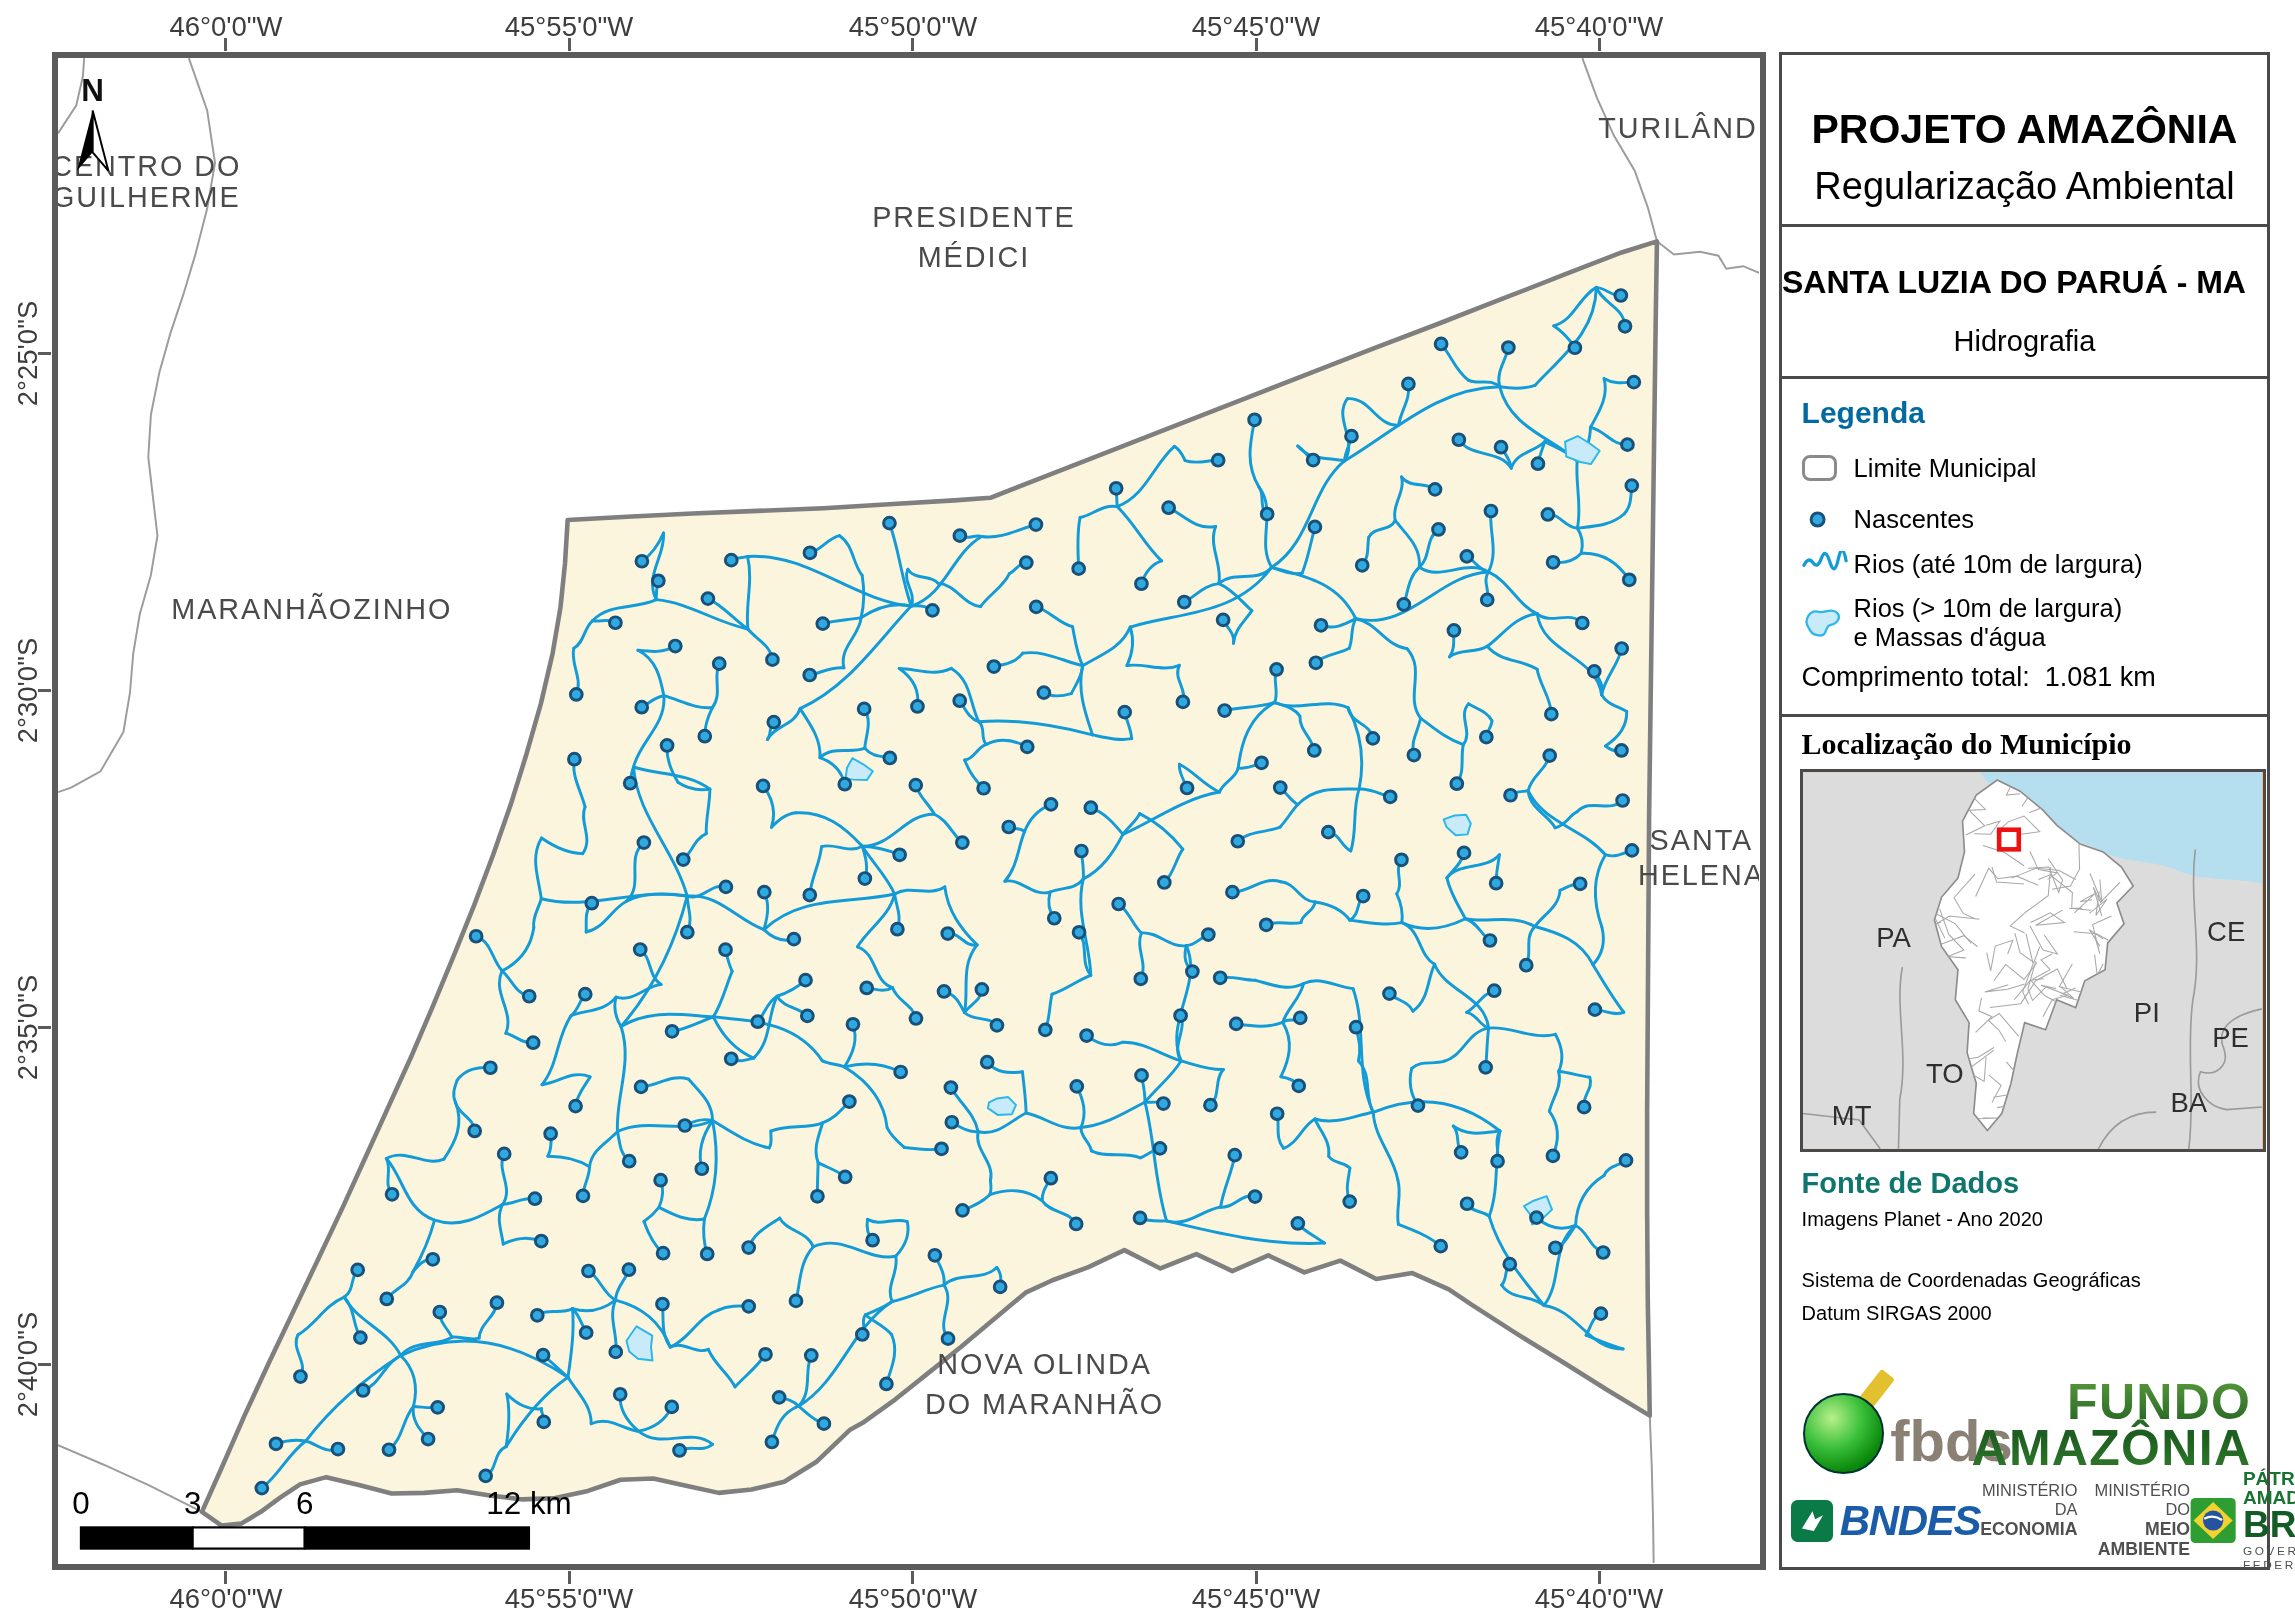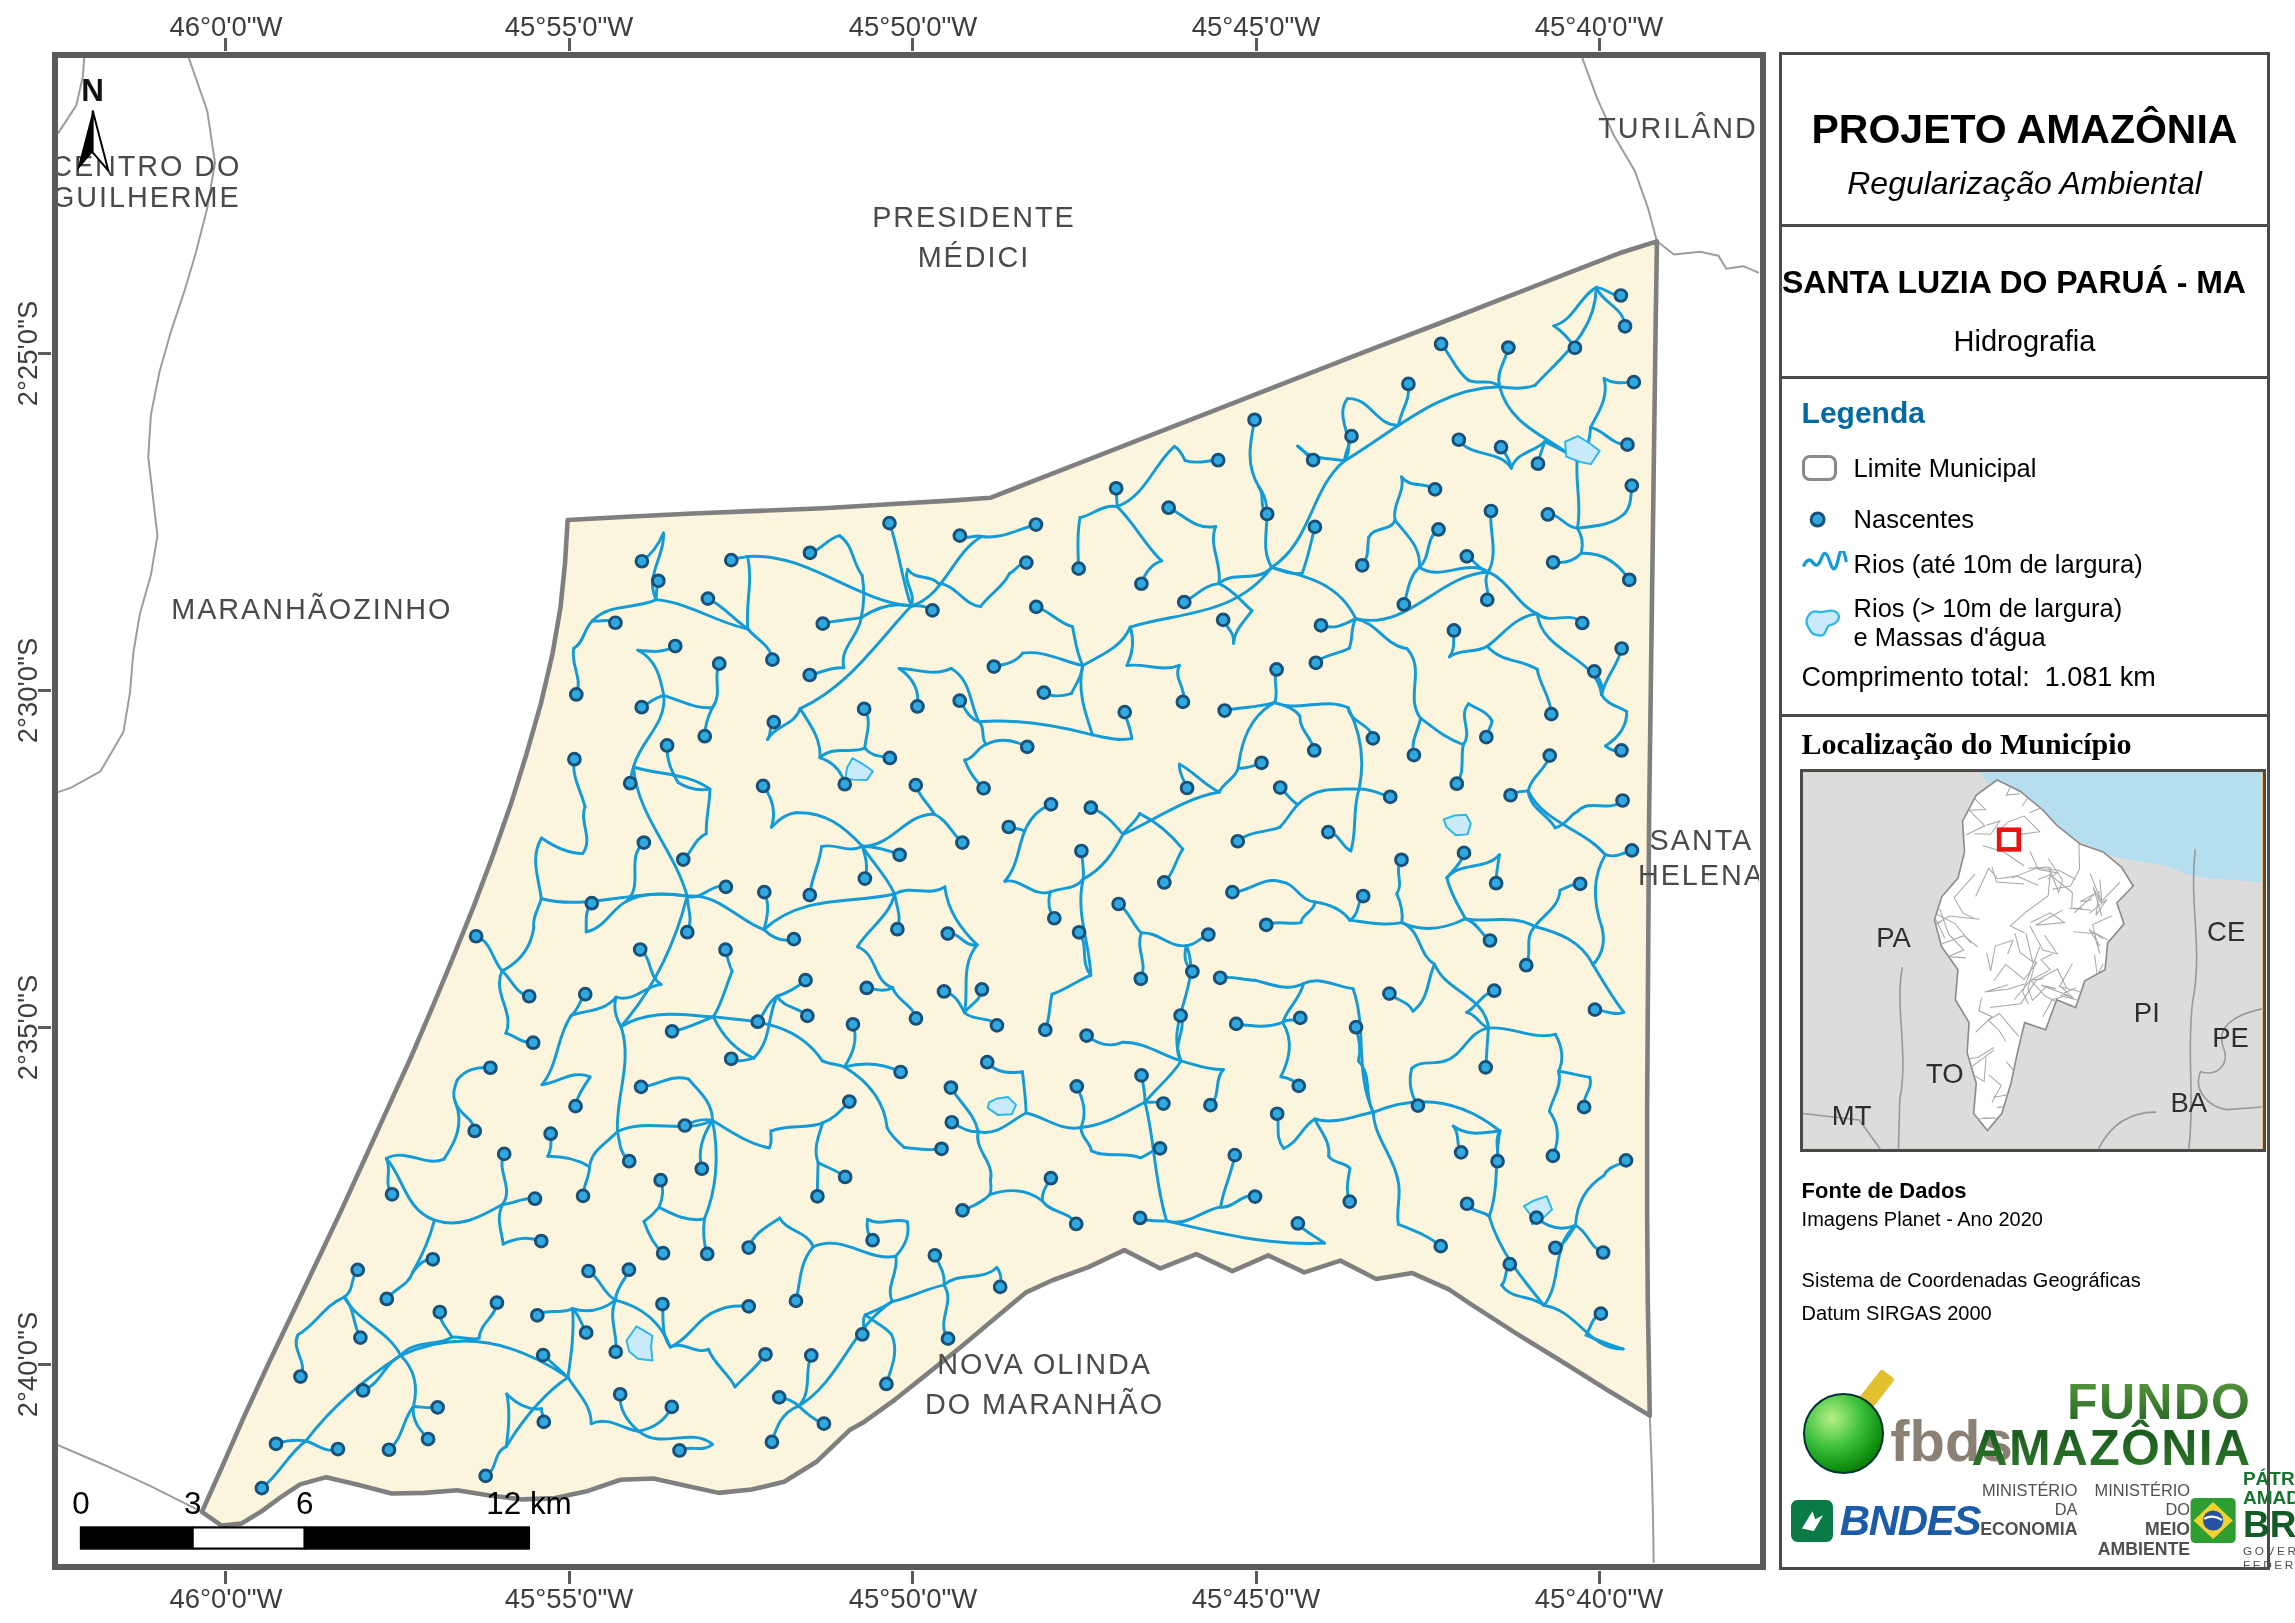--- a/index.html
+++ b/index.html
@@ -21,35 +21,35 @@
   .ax-left{position:absolute;width:170px;height:29px;margin-top:-14.4px;text-align:center;
     font-size:27.5px;color:#3d3d3d;transform:rotate(-90deg);left:-59px;}
 
   
   .panel{position:absolute;left:1779px;top:52px;width:491px;height:1518px;
     border:3.9px solid #4a4a4a;box-sizing:border-box;background:#fff;}
   .panel .sec-div{position:absolute;left:0;width:100%;height:0;border-top:3.3px solid #4a4a4a;}
   .p-title{position:absolute;left:0;top:51px;width:100%;text-align:center;
     font-size:41px;font-weight:bold;color:#000;}
   .p-subtitle{position:absolute;left:0;top:110px;width:100%;text-align:center;
-    font-size:32px;color:#000;font-style:italic;}
+    font-size:38px;color:#000;}
   .p-muni{position:absolute;left:0;top:209px;width:100%;text-align:left;
     font-size:32px;font-weight:bold;color:#000;}
   .p-maptype{position:absolute;left:0;top:270px;width:100%;text-align:center;
     font-size:29px;color:#000;}
   .leg-head{position:absolute;left:19.6px;top:341px;font-size:30px;font-weight:bold;color:#0369a1;}
   .leg-item{position:absolute;left:19.6px;width:445px;display:flex;align-items:center;}
   .leg-sw{width:52px;flex:0 0 52px;display:flex;align-items:center;justify-content:flex-start;}
   .leg-label{font-size:25.5px;color:#000;line-height:1.12;}
   .sw-limite{width:35px;height:26px;background:#fff;border:3.9px solid #8a8a8a;border-radius:7.9px;box-sizing:border-box;}
   .leg-total{position:absolute;left:19.6px;top:607px;font-size:27px;color:#000;}
   .loc-head{position:absolute;left:19.6px;top:672px;font-size:30px;font-weight:bold;color:#000;font-family:Liberation Serif, serif;}
   .inset-box{position:absolute;left:18.3px;top:714px;width:466px;height:383px;
     border:3.3px solid #4a4a4a;box-sizing:border-box;background:#fdba74;overflow:hidden;}
-  .src-head{position:absolute;left:19.6px;top:1112px;font-size:22px;font-weight:bold;color:#000000;margin-top:11px;}
+  .src-head{position:absolute;left:19.6px;top:1112px;font-size:29px;font-weight:bold;color:#0f766e;}
   .src-line{position:absolute;left:19.6px;font-size:20px;color:#000;}
 
   
   .fbds{position:absolute;left:18.3px;top:1314px;width:216px;height:111px;}
   .fbds .bar{position:absolute;left:56px;top:-2.6px;width:17px;height:77px;background:#e3c02e;
     transform:rotate(38deg);border-radius:2.6px;}
   .fbds .ball{position:absolute;left:2.6px;top:23.6px;width:81px;height:81px;border-radius:50%;
     background:radial-gradient(circle at 35% 30%, #b8f08a, #3cc13c 40%, #0c8a0c 72%, #045604);
     border:2.6px solid #033;box-sizing:border-box;}
   .fbds .txt{position:absolute;left:90px;top:38px;font-size:58px;font-weight:bold;color:#8a8174;}

